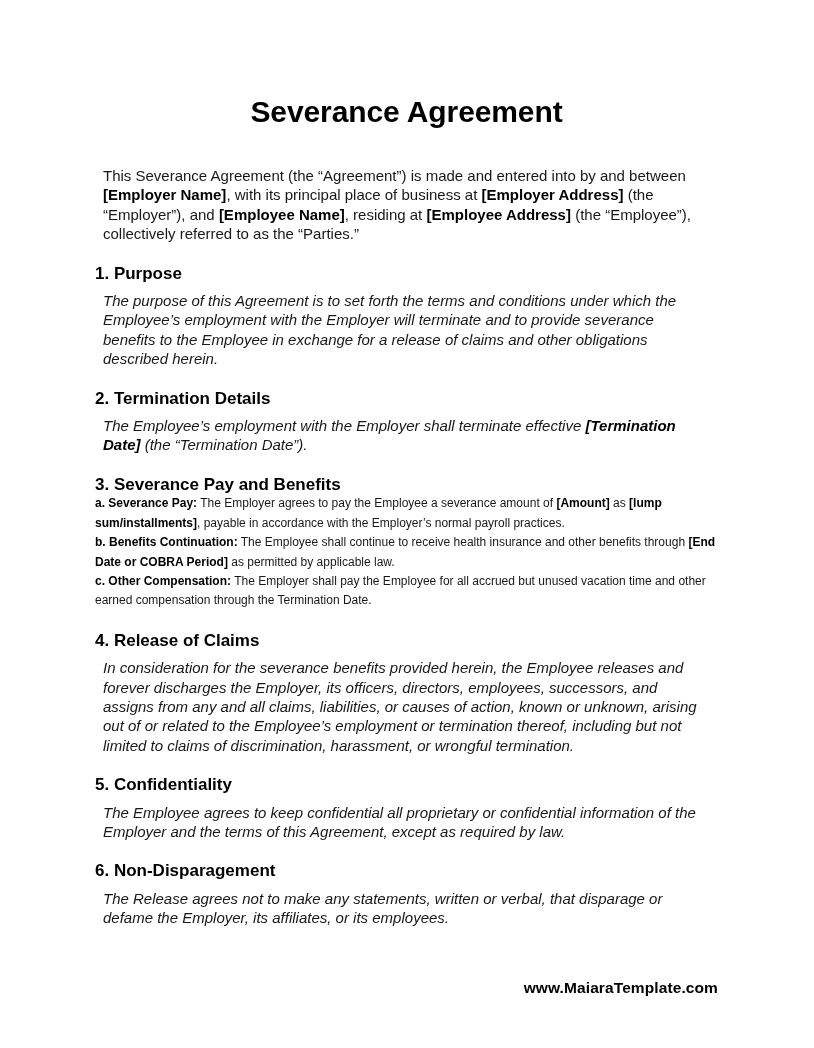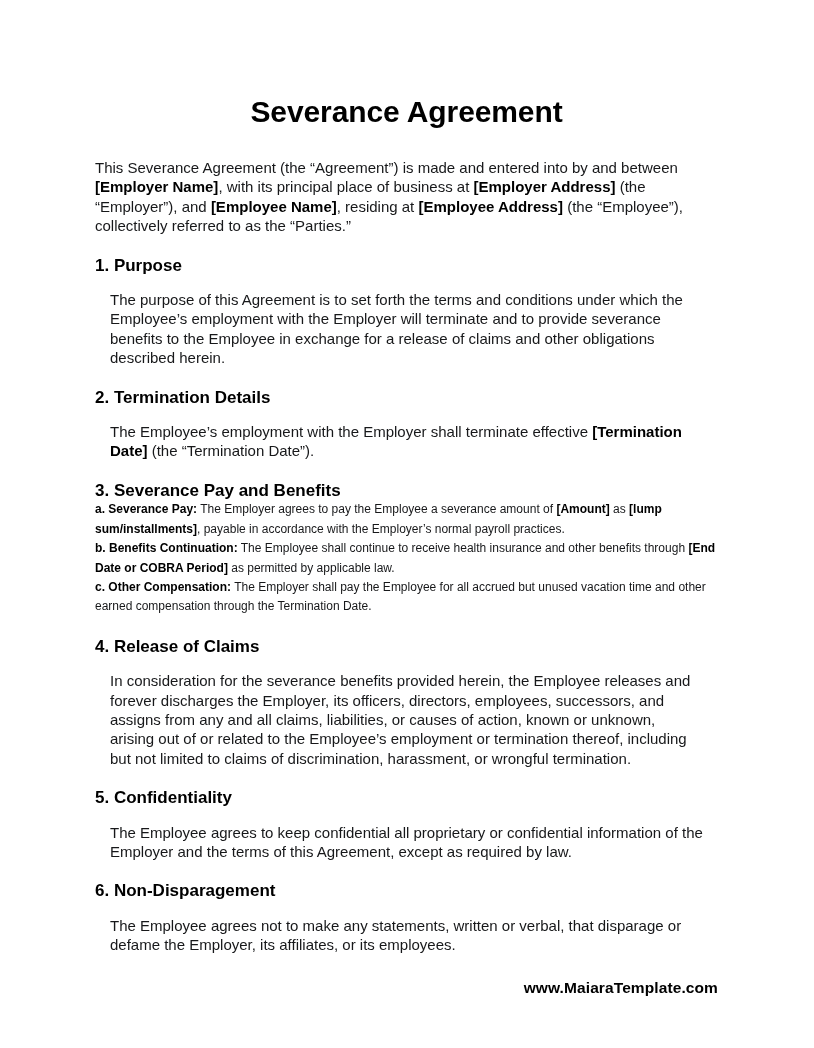--- a/index.html
+++ b/index.html
@@ -27,40 +27,41 @@
     font-size: 30px;
     font-weight: bold;
     text-align: center;
     letter-spacing: -0.1px;
     margin: 0;
     padding-top: 95px;
     line-height: 1.1;
     color: #000000;
   }
   .intro {
-    margin: 0;
+    margin: 8px;
     padding-top: 30px;
     font-size: 15px;
     line-height: 19.4px;
     text-align: left;
   }
   .section {
     margin-top: 20px;
   }
   .section-heading {
     font-size: 17px;
     font-weight: bold;
     line-height: 19.4px;
     margin: 0;
     color: #000000;
   }
   .section-body {
     font-size: 15px;
     line-height: 19.4px;
-    margin: 15px;
+    margin: 8px;
+    font-style: italic;
   }
   .subitem {
     font-size: 12px;
     line-height: 19.4px;
     margin: 0;
   }
   b, strong { font-weight: bold; color: #000000; }
   .footer {
     position: absolute;
     left: 95px;
@@ -101,20 +102,20 @@
         <div class="section">
           <div class="section-heading">4. Release of Claims</div>
           <p class="section-body">In consideration for the severance benefits provided herein, the Employee releases and forever discharges the Employer, its officers, directors, employees, successors, and assigns from any and all claims, liabilities, or causes of action, known or unknown, arising out of or related to the Employee’s employment or termination thereof, including but not limited to claims of discrimination, harassment, or wrongful termination.</p>
         </div>
         <div class="section">
           <div class="section-heading">5. Confidentiality</div>
           <p class="section-body">The Employee agrees to keep confidential all proprietary or confidential information of the Employer and the terms of this Agreement, except as required by law.</p>
         </div>
         <div class="section">
           <div class="section-heading">6. Non-Disparagement</div>
-          <p class="section-body">The Employee agrees not to make any statements, written or verbal, that disparage or defame the Employer, its affiliates, or its employees.</p>
+          <p class="section-body">The Release agrees not to make any statements, written or verbal, that disparage or defame the Employer, its affiliates, or its employees.</p>
         </div>
       </div>
 
   </div>
 
   <div class="footer">www.MaiaraTemplate.com</div>
 </div>
 
 </body></html>

